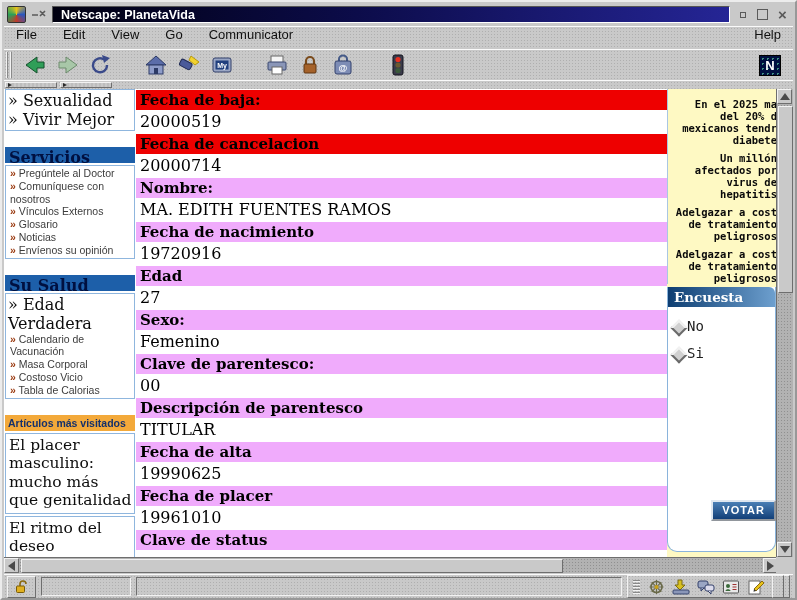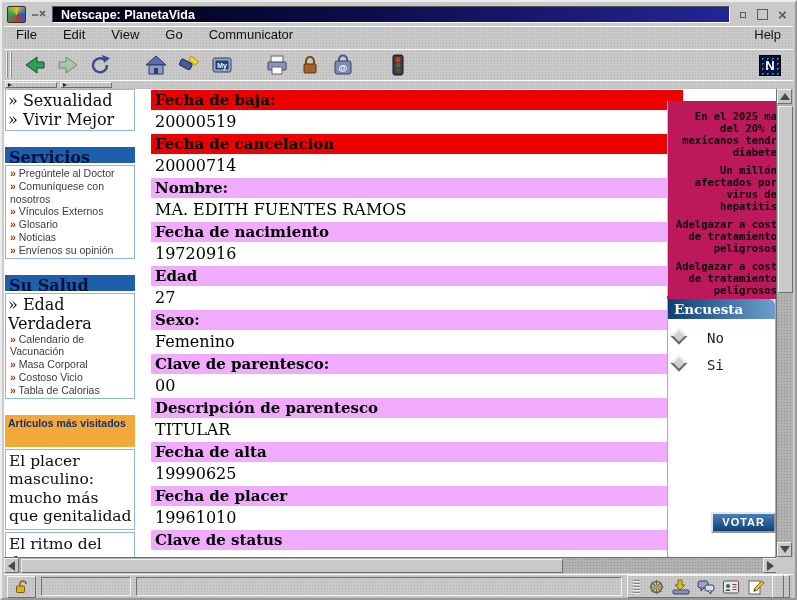--- a/index.html
+++ b/index.html
@@ -59,48 +59,48 @@
   .col-left{position:absolute;left:0;top:0;width:131px;height:100%;background:#fff;overflow:hidden;}
   .side-box{border:1px solid #8fb6de;margin:0 0 16px 1px;padding:1px 2px;background:#fff;}
   .big-link{font-family:"DejaVu Serif",serif;font-size:16px;line-height:19px;color:#0d0d0d;}
   .big-link .laq{color:#0d0d0d;}
   .small-link{font-size:10.5px;line-height:12.8px;color:#3c3c3c;padding-left:2px;}
   .small-link .laq{color:#9a3a10;font-weight:bold;}
   .side-header{margin:0 0 2px 1px;box-sizing:border-box;}
   .side-header.blue{background:#1d5fa9;color:#001040;font-family:"DejaVu Serif",serif;
     font-weight:bold;font-size:16px;height:16px;padding:1px 0 0 4px;}
   .side-header.orange{background:#f3a93a;color:#15306b;font-weight:bold;font-size:10.5px;
-    height:32px;padding:2px 0 0 3px;}
+    height:16px;padding:2px 0 0 3px;}
   .article-box{border:1px solid #8fb6de;margin:0 0 2px 1px;padding:2px 2px 3px 3px;
     font-family:"DejaVu Serif",serif;font-size:15.5px;line-height:18.5px;color:#0d0d0d;background:#fff;}
 
   
-  .col-main{position:absolute;left:147px;top:0;width:532px;height:100%;background:#fff;overflow:hidden;padding-top:1px;box-sizing:border-box;}
+  .col-main{position:absolute;left:132px;top:0;width:532px;height:100%;background:#fff;overflow:hidden;padding-top:1px;box-sizing:border-box;}
   .field-label{height:20px;box-sizing:border-box;padding:1px 0 0 4px;margin-bottom:1px;
     font-family:"DejaVu Serif",serif;font-weight:bold;font-size:15px;color:#000;}
   .field-label.style-red{background:#ee0000;}
   .field-label.style-gray{background:#f0abfc;}
   .field-value{height:23px;box-sizing:border-box;padding:1px 0 0 4px;
     font-family:"DejaVu Serif",serif;font-size:16px;color:#000;}
 
   
-  .col-right{position:absolute;left:663px;top:12px;width:111px;height:100%;background:#be185d;overflow:hidden;}
+  .col-right{position:absolute;left:663px;top:0;width:111px;height:100%;background:#fef9c3;overflow:hidden;}
   .news{padding-top:9px;border-left:1px solid #a9c6e4;}
   .news-item{margin-bottom:6px;}
   .news-line{font-family:"DejaVu Sans Mono",monospace;font-weight:bold;font-size:10.5px;line-height:12px;
     color:#0a0a0a;text-align:right;white-space:nowrap;overflow:hidden;padding-right:1px;}
   .poll{position:absolute;left:0;top:198px;right:2px;bottom:5px;
     border:1px solid #8ab4dc;border-top:none;border-radius:0 0 10px 10px;background:#fff;}
   .poll-header{height:20px;box-sizing:border-box;background:linear-gradient(90deg,#0e3e72,#6d9fce);
     border-radius:0 6px 0 0;color:#fff;font-family:"DejaVu Serif",serif;font-weight:bold;font-size:13.5px;
     padding:2px 0 0 6px;}
   .poll-q{padding:12px 1px 0 4px;}
   .poll-line{font-family:"DejaVu Sans Mono",monospace;font-size:12.5px;line-height:15px;color:#1c1c1c;
     white-space:nowrap;overflow:hidden;}
-  .poll-opt{margin:11px 0 0 5px;display:flex;align-items:flex-start;gap:22px;
+  .poll-opt{margin:11px 0 0 5px;display:flex;align-items:flex-end;gap:2px;
     font-family:"DejaVu Sans Mono",monospace;font-size:14px;color:#1c1c1c;}
   .diamond{width:8px;height:8px;transform:rotate(45deg);background:#d0d0d0;
     border:2px solid;border-color:#f2f2f2 #6a6a6a #6a6a6a #f2f2f2;}
   .votar{position:absolute;right:-1px;bottom:30px;background:linear-gradient(180deg,#4a7fb5,#123f78);
     color:#fff;font-weight:bold;font-size:11px;letter-spacing:1px;padding:2px 9px 3px 9px;
     border:2px outset #dfe7f0;}
 
   
   .vscroll{position:absolute;right:2px;top:87px;width:17px;height:468px;box-sizing:border-box;
     background-color:#b2b2b2;background-image:radial-gradient(rgba(80,80,80,.35) 1px,rgba(0,0,0,0) 1px);background-size:3px 3px;

